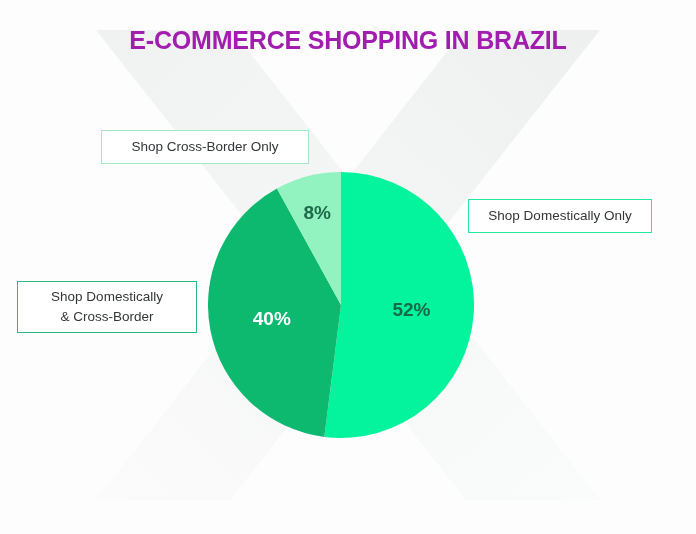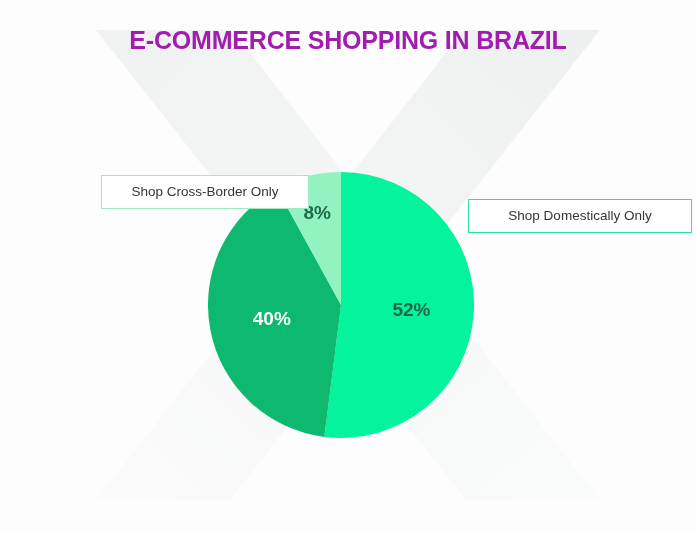--- a/index.html
+++ b/index.html
@@ -84,27 +84,26 @@
     padding: 4px 10px;
     white-space: pre-line;
   }
 
   #callout-cross-border-only {
     left: 101px;
     top: 130px;
     width: 208px;
     height: 34px;
     border-color: #9fe9c4;
-    margin-top: 45px;
   }
 
   #callout-domestically-only {
     left: 468px;
     top: 199px;
-    width: 224px;
+    width: 184px;
     height: 34px;
     border-color: #26e79c;
   }
 
   #callout-domestic-and-cross-border {
     left: 17px;
     top: 281px;
     width: 180px;
     height: 52px;
     border-color: #2ab881;
@@ -145,14 +144,16 @@
       <text class="slice-label" x="203.4" y="144.4" text-anchor="middle" fill="#17694a">52%</text>
       <text class="slice-label" x="63.8" y="153.2" text-anchor="middle" fill="#ffffff">40%</text>
       <text class="slice-label" x="109.2" y="47.2" text-anchor="middle" fill="#1d6a49">8%</text>
     </svg>
   </div>
 
   <div class="callout" id="callout-cross-border-only" style="border-color: rgb(159, 233, 196);">Shop Cross-Border Only</div>
 
   <div class="callout" id="callout-domestically-only" style="border-color: rgb(38, 231, 156);">Shop Domestically Only</div>
 
+  <div class="callout" id="callout-domestic-and-cross-border" style="border-color: rgb(42, 184, 129);">Shop Domestically
+&amp; Cross-Border</div>
 
 </div>
 
 </body></html>

